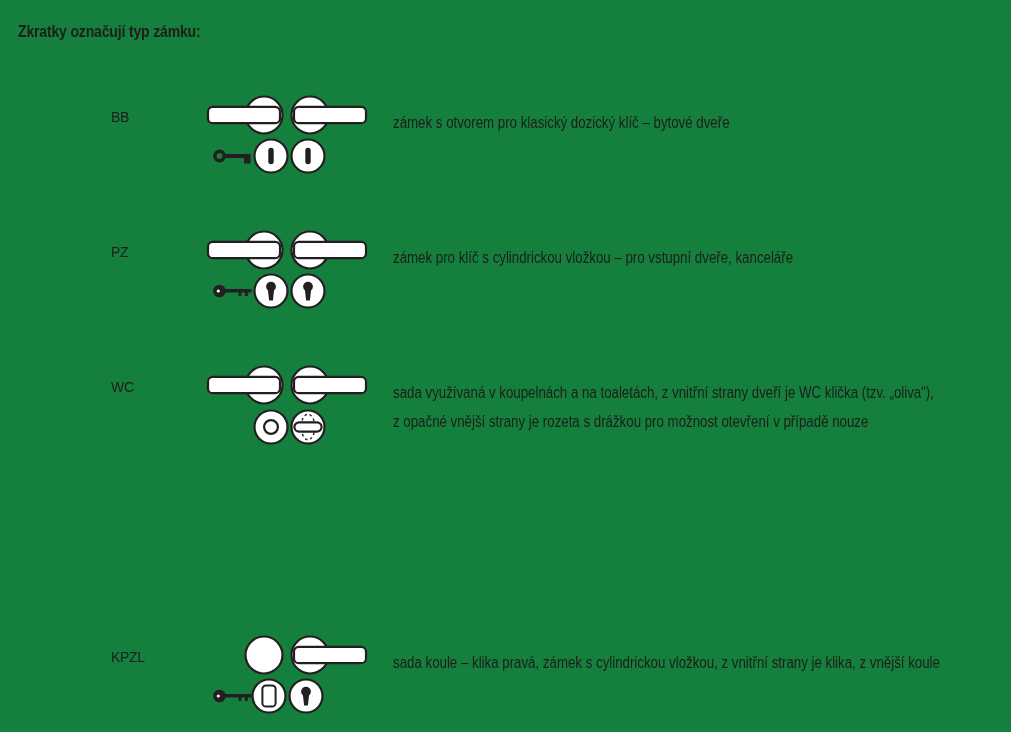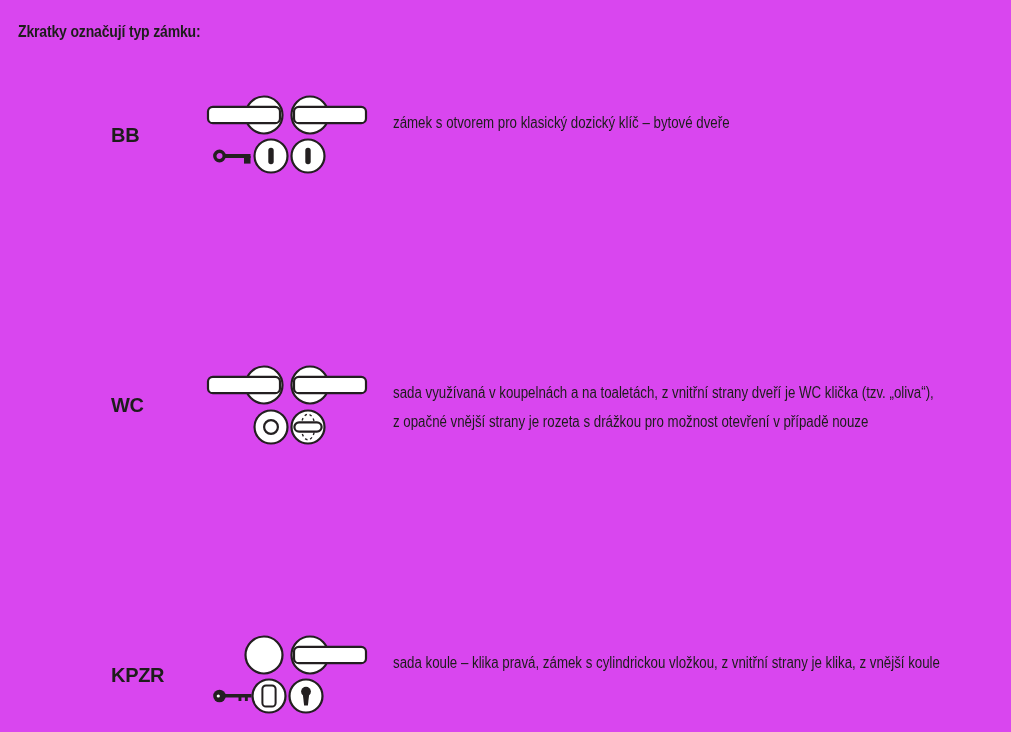--- a/index.html
+++ b/index.html
@@ -1,21 +1,21 @@
 <!DOCTYPE html>
 <html lang="cs"><head>
 <meta charset="utf-8">
 <style>
   html,body{margin:0;padding:0;background:#fff;}
-  #page{position:relative;width:1011px;height:732px;background:#d946ef;overflow:hidden;
+  #page{position:relative;width:1011px;height:732px;background:#15803d;overflow:hidden;
         font-family:"Liberation Sans","DejaVu Sans",sans-serif;color:#1d1d1b;}
   .title{position:absolute;left:18px;top:22px;font-size:16.5px;font-weight:bold;
          letter-spacing:-0.2px;transform:scaleX(0.85);transform-origin:0 0;white-space:nowrap;}
   .row{position:absolute;left:0;width:1011px;height:135px;}
-  .code{position:absolute;left:111px;top:32px;font-size:20px;font-weight:bold;
+  .code{position:absolute;left:111px;top:14px;font-size:14px;font-weight:normal;
         line-height:26px;letter-spacing:-0.3px;}
   .art{position:absolute;left:204px;top:0;width:180px;height:86px;}
   .desc{position:absolute;left:393px;top:18px;font-size:16px;line-height:29px;
         transform:scaleX(0.83);transform-origin:0 0;width:max-content;}
   .desc .line{display:block;white-space:nowrap;}
   .defs{position:absolute;width:0;height:0;overflow:hidden;}
 </style>
 </head>
 <body>
 
@@ -79,38 +79,52 @@
       <use href="#key-bb" x="30" y="66"></use>
       <use href="#ros-bb" x="67" y="66"></use>
       <use href="#ros-bb" x="104" y="66"></use>
     </svg>
     <div class="desc">
       <span class="line">zámek s otvorem pro klasický dozický klíč – bytové dveře</span>
       <span class="line"></span>
     </div>
   </div>
 
+  <div class="row" style="top:225px">
+    <div class="code">PZ</div>
+    <svg class="art" viewBox="0 0 180 86">
+      <use href="#handleL" x="60" y="25"></use>
+      <use href="#handleR" x="106" y="25"></use>
+      <use href="#key-pz" x="30" y="66"></use>
+      <use href="#ros-pz" x="67" y="66"></use>
+      <use href="#ros-pz" x="104" y="66"></use>
+    </svg>
+    <div class="desc">
+      <span class="line">zámek pro klíč s cylindrickou vložkou – pro vstupní dveře, kanceláře</span>
+      <span class="line"></span>
+    </div>
+  </div>
 
   <div class="row" style="top:360px">
     <div class="code">WC</div>
     <svg class="art" viewBox="0 0 180 86">
       <use href="#handleL" x="60" y="25"></use>
       <use href="#handleR" x="106" y="25"></use>
       <use href="#ros-donut" x="67" y="67"></use>
       <use href="#ros-wc" x="104" y="67"></use>
     </svg>
     <div class="desc">
       <span class="line">sada využívaná v koupelnách a na toaletách, z vnitřní strany dveří je WC klička (tzv. „oliva“),</span>
       <span class="line">z opačné vnější strany je rozeta s drážkou pro možnost otevření v případě nouze</span>
     </div>
   </div>
 
 
   <div class="row" style="top:630px">
-    <div class="code">KPZR</div>
+    <div class="code">KPZL</div>
     <svg class="art" viewBox="0 0 180 86">
       <use href="#knob" x="60" y="25"></use>
       <use href="#handleR" x="106" y="25"></use>
       <use href="#key-pz" x="30" y="66"></use>
       <use href="#ros-blind" x="65" y="66"></use>
       <use href="#ros-pz" x="102" y="66"></use>
     </svg>
     <div class="desc">
       <span class="line">sada koule – klika pravá, zámek s cylindrickou vložkou, z vnitřní strany je klika, z vnější koule</span>
       <span class="line"></span>

